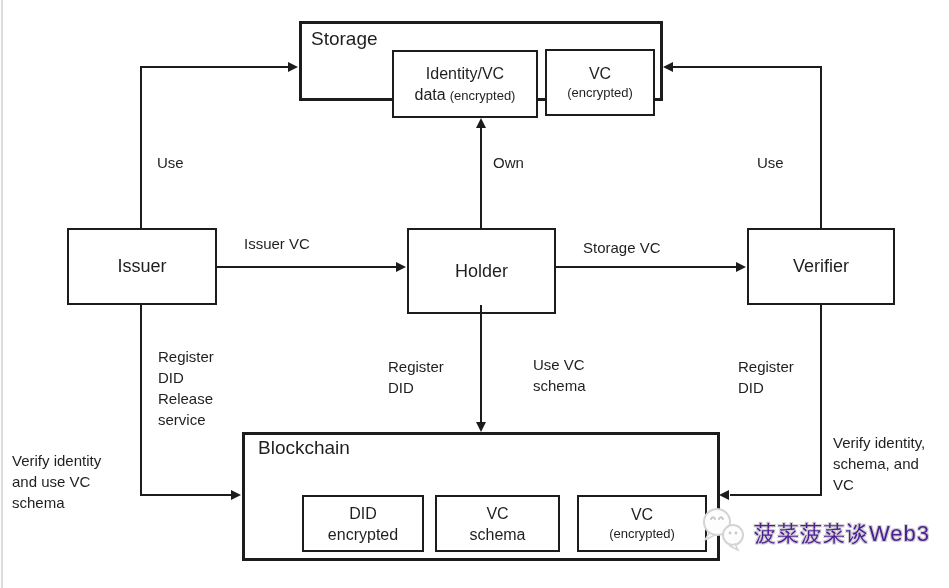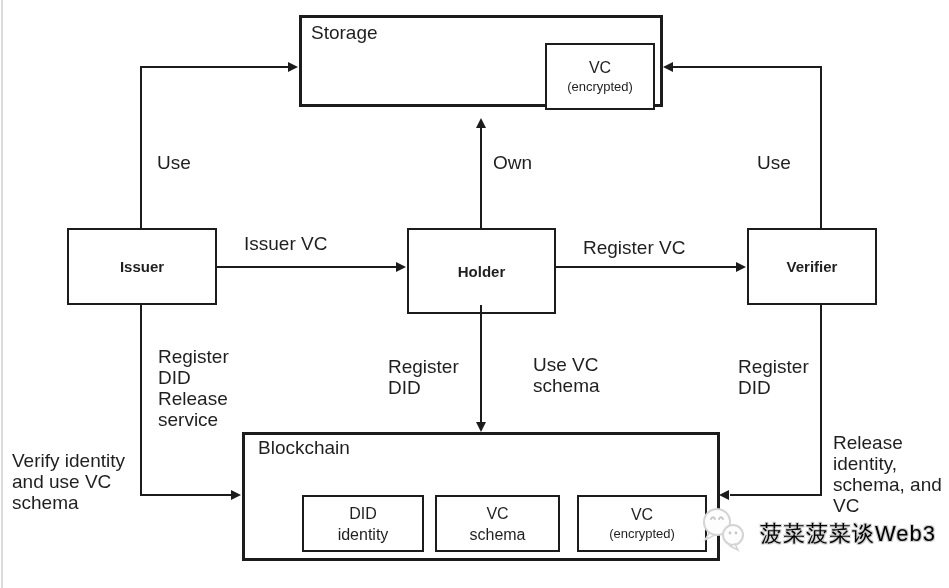--- a/index.html
+++ b/index.html
@@ -6,68 +6,74 @@
   .canvas{
     position:relative;width:949px;height:588px;background:var(--bg,#fff);
     font-family:"Liberation Sans",sans-serif;color:var(--text,#1f1f1f);
     overflow:hidden;
   }
   .edge-line-left{position:absolute;left:1px;top:0;width:2px;height:588px;background:var(--leftline,#dcdcdc);}
   .box{position:absolute;border:2px solid var(--line,#1c1c1c);background:#fff;box-sizing:border-box;}
   .container-box{border-width:3px;}
   .center-flex{display:flex;flex-direction:column;align-items:center;justify-content:center;text-align:center;}
   .node-title{position:absolute;font-size:19px;color:var(--text,#1f1f1f);}
-  .main-label{font-size:15px;font-weight:bold;}
+  .main-label{font-size:18px;}
   .inner-line{font-size:16px;line-height:21px;white-space:nowrap;}
   .note{font-size:13px;margin-left:4px;}
   .note-line{font-size:13px;line-height:18px;}
-  .edge-label{position:absolute;font-size:19px;line-height:21px;white-space:pre-line;}
+  .edge-label{position:absolute;font-size:15px;line-height:21px;white-space:pre-line;}
   .hline,.vline{position:absolute;background:var(--line,#1c1c1c);}
   .arr{position:absolute;width:0;height:0;}
   .arr-right{border-top:5px solid transparent;border-bottom:5px solid transparent;border-left:10px solid var(--line,#1c1c1c);}
   .arr-left{border-top:5px solid transparent;border-bottom:5px solid transparent;border-right:10px solid var(--line,#1c1c1c);}
   .arr-up{border-left:5px solid transparent;border-right:5px solid transparent;border-bottom:10px solid var(--line,#1c1c1c);}
   .arr-down{border-left:5px solid transparent;border-right:5px solid transparent;border-top:10px solid var(--line,#1c1c1c);}
   .watermark{position:absolute;left:700px;top:505px;display:flex;align-items:center;}
   .watermark-text{
-    font-size:22px;letter-spacing:1px;color:#000000;margin-left:12px;margin-top:8px;
+    font-size:22px;letter-spacing:1px;color:#4c1d95;margin-left:6px;margin-top:8px;
     text-shadow:1px 1px 0 var(--wm,#cfcfcf),-1px -1px 0 var(--wm,#cfcfcf),1px -1px 0 var(--wm,#cfcfcf),-1px 1px 0 var(--wm,#cfcfcf);
     white-space:nowrap;
   }
 </style>
 </head>
 <body>
 
 <div class="canvas">
 
   <div class="edge-line-left"></div>
 
-  <div class="box container-box" style="left:299px;top:15px;width:364px;height:92px;">
+  <div class="box container-box" style="left:299px;top:21px;width:364px;height:80px;">
     <span class="node-title" style="left:9px;top:4px;">Storage</span>
+    <div class="box center-flex" style="left:90px;top:26px;width:146px;height:68px;">
+      <div class="inner-line">Identity/VC</div>
+      <div class="inner-line">
+        <span>data</span><span class="note">(encrypted)</span>
+      </div>
+    </div>
     <div class="box center-flex" style="left:243px;top:25px;width:110px;height:67px;">
       <div class="inner-line">VC</div>
       <div class="note-line">(encrypted)</div>
     </div>
   </div>
 
   <div class="box center-flex" style="left:67px;top:228px;width:150px;height:77px;">
     <span class="main-label">Issuer</span>
   </div>
   <div class="box center-flex" style="left:407px;top:228px;width:149px;height:86px;">
     <span class="main-label">Holder</span>
   </div>
-  <div class="box center-flex" style="left:747px;top:228px;width:130px;height:77px;">
+  <div class="box center-flex" style="left:747px;top:228px;width:148px;height:77px;">
     <span class="main-label">Verifier</span>
   </div>
 
   <div class="box container-box" style="left:242px;top:432px;width:478px;height:129px;">
     <span class="node-title" style="left:13px;top:2px;">Blockchain</span>
     <div class="box center-flex" style="left:57px;top:60px;width:122px;height:57px;">
       <div class="inner-line">DID</div>
-      <div class="inner-line">identity</div>
+      <div class="inner-line">encrypted</div>
     </div>
     <div class="box center-flex" style="left:190px;top:60px;width:125px;height:57px;">
       <div class="inner-line">VC</div>
       <div class="inner-line">schema</div>
     </div>
     <div class="box center-flex" style="left:332px;top:60px;width:130px;height:57px;">
       <div class="inner-line">VC</div>
       <div class="note-line">(encrypted)</div>
     </div>
   </div>
@@ -85,21 +91,21 @@
   <div class="hline" style="left:673px;top:66px;width:149px;height:2px;"></div>
   <div class="arr arr-left" style="left:663px;top:62px;"></div>
   <div class="edge-label" style="left:757px;top:152px;">Use</div>
 
   <div class="hline" style="left:217px;top:266px;width:181px;height:2px;"></div>
   <div class="arr arr-right" style="left:396px;top:262px;"></div>
   <div class="edge-label" style="left:244px;top:233px;">Issuer VC</div>
 
   <div class="hline" style="left:556px;top:266px;width:182px;height:2px;"></div>
   <div class="arr arr-right" style="left:736px;top:262px;"></div>
-  <div class="edge-label" style="left:583px;top:237px;">Register VC</div>
+  <div class="edge-label" style="left:583px;top:237px;">Storage VC</div>
 
   <div class="vline" style="left:140px;top:305px;width:2px;height:191px;"></div>
   <div class="hline" style="left:140px;top:494px;width:93px;height:2px;"></div>
   <div class="arr arr-right" style="left:231px;top:490px;"></div>
   <div class="edge-label" style="left:158px;top:346px;">Register
 DID
 Release
 service</div>
   <div class="edge-label" style="left:12px;top:450px;">Verify identity
 and use VC
@@ -110,21 +116,21 @@
   <div class="edge-label" style="left:388px;top:356px;">Register
 DID</div>
   <div class="edge-label" style="left:494px;top:354px;margin-left:39px;">Use VC
 schema</div>
 
   <div class="vline" style="left:820px;top:305px;width:2px;height:191px;"></div>
   <div class="hline" style="left:730px;top:494px;width:92px;height:2px;"></div>
   <div class="arr arr-left" style="left:719px;top:490px;"></div>
   <div class="edge-label" style="left:738px;top:356px;">Register
 DID</div>
-  <div class="edge-label" style="left:833px;top:432px;">Release identity,
+  <div class="edge-label" style="left:833px;top:432px;">Verify identity,
 schema, and
 VC</div>
 
   <div class="watermark">
     <svg width="48" height="50" viewBox="0 0 48 50">
       <circle cx="17" cy="17" r="13" fill="#fdfdfd" stroke="#d4d4d4" stroke-width="2"></circle>
       <path d="M9 28 L5 35 L15 30 Z" fill="#fdfdfd" stroke="#d4d4d4" stroke-width="1.5"></path>
       <path d="M11 14 q2 -3.5 4 0" fill="none" stroke="#c8c8c8" stroke-width="2" stroke-linecap="round"></path>
       <path d="M19 14 q2 -3.5 4 0" fill="none" stroke="#c8c8c8" stroke-width="2" stroke-linecap="round"></path>
       <circle cx="33" cy="30" r="10" fill="#fdfdfd" stroke="#d4d4d4" stroke-width="2"></circle>

